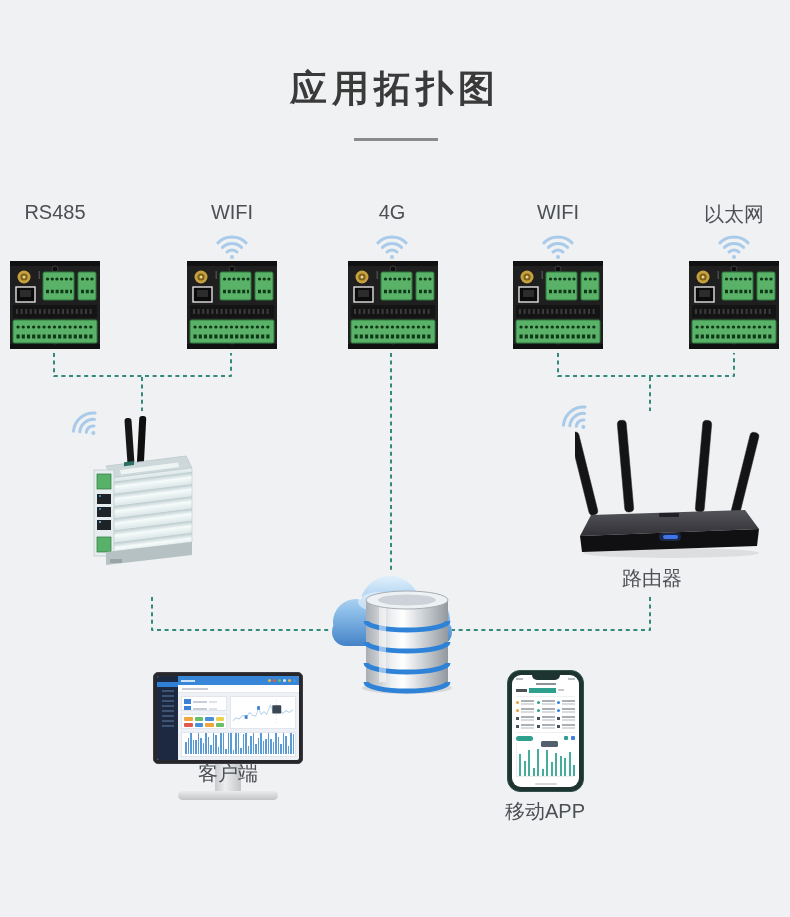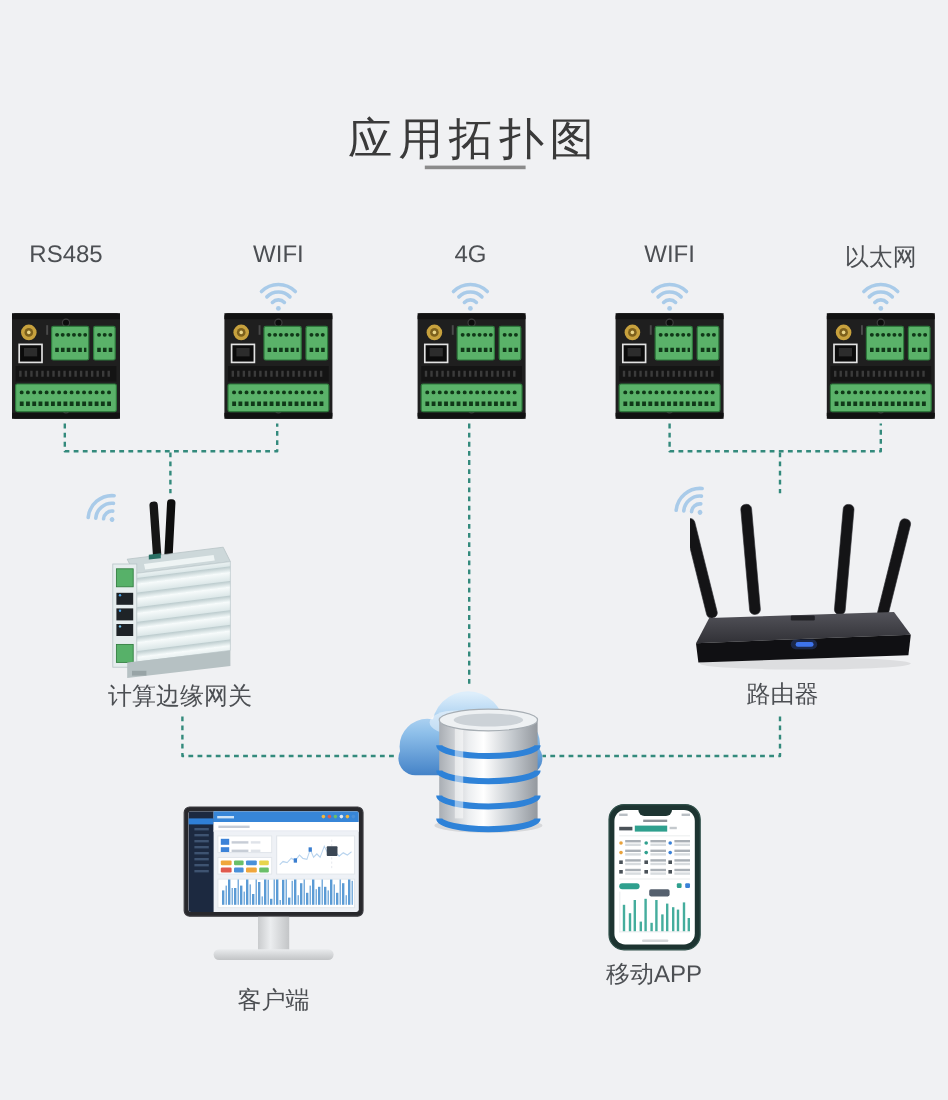--- a/index.html
+++ b/index.html
@@ -1,19 +1,19 @@
 <!DOCTYPE html>
 <html><head>
 <meta charset="utf-8">
 <style>
   html,body{margin:0;padding:0;background:#e9eaec;}
   .stage{position:relative;width:790px;height:917px;background:#f0f1f3;overflow:hidden;
          font-family:"Liberation Sans","DejaVu Sans",sans-serif;margin:0 auto;}
   .abs{position:absolute;}
-  .title{position:absolute;left:0;right:0;top:91px;text-align:center;font-size:37px;font-weight:normal;
+  .title{position:absolute;left:0;right:0;top:64px;text-align:center;font-size:37px;font-weight:bold;
          color:#3a3a3a;letter-spacing:5px;}
   .title-line{position:absolute;left:354px;top:138px;width:84px;height:3px;background:#8b8b8b;}
   .label{position:absolute;transform:translateX(-50%);font-size:20px;color:#4c4f53;white-space:nowrap;}
   .wifi{position:absolute;}
   .wifi.ctr{transform:translateX(-50%);}
   .wifi.rot{transform:rotate(-40deg);}
   .devwrap{position:absolute;width:92px;height:94px;}
   svg{display:block;}
   .lines{position:absolute;left:0;top:0;pointer-events:none;}
 
@@ -333,21 +333,20 @@
       <rect x="11" y="80" width="14" height="10" fill="#1e2327"></rect>
         <rect x="11" y="93" width="14" height="10" fill="#1e2327"></rect>
         <rect x="11" y="106" width="14" height="10" fill="#1e2327"></rect>
       <circle cx="14" cy="82" r="1" fill="#4aa3e8"></circle>
         <circle cx="14" cy="95" r="1" fill="#4aa3e8"></circle>
         <circle cx="14" cy="108" r="1" fill="#74c6f0"></circle>
       <polygon points="20,138 106,128 106,141 20,151" fill="#b6c1c3"></polygon>
       <rect x="24" y="145" width="12" height="4" fill="#98a4a6"></rect>
     </g>
   </svg>
-  <div class="label" style="left:150px;top:567px">计算边缘网关</div>
 
   <svg class="wifi rot" style="left:552px;top:400px" width="46" height="34" viewBox="0 0 46 34">
     <g fill="none" stroke="#a9cbe9" stroke-width="3" stroke-linecap="round">
       <path d="M8.9,15.9 A20,20 0 0 1 37.1,15.9"></path>
         <path d="M13.4,20.4 A13.5,13.5 0 0 1 32.6,20.4"></path>
         <path d="M18,25 A7,7 0 0 1 28,25"></path>
     </g>
       <circle cx="23" cy="30" r="2" fill="#a9cbe9"></circle>
   </svg>
   <svg class="abs" style="left:575px;top:412px" width="190" height="148" viewBox="0 0 190 148">
@@ -527,21 +526,21 @@
                   <i style="height: 5.8px;"></i>
                 </div>
             </div>
           </div>
         </div>
       </div>
     </div>
     <div class="mon-stand"></div>
     <div class="mon-base"></div>
   </div>
-  <div class="label" style="left:228px;top:820px">客户端</div>
+  <div class="label" style="left:228px;top:760px">客户端</div>
 
   <div class="phone">
     <div class="ph-frame">
       <div class="ph-screen">
         <div class="ph-status">
             <i></i>
             <i></i>
           </div>
         <div class="ph-head"></div>
         <div class="ph-hero">

